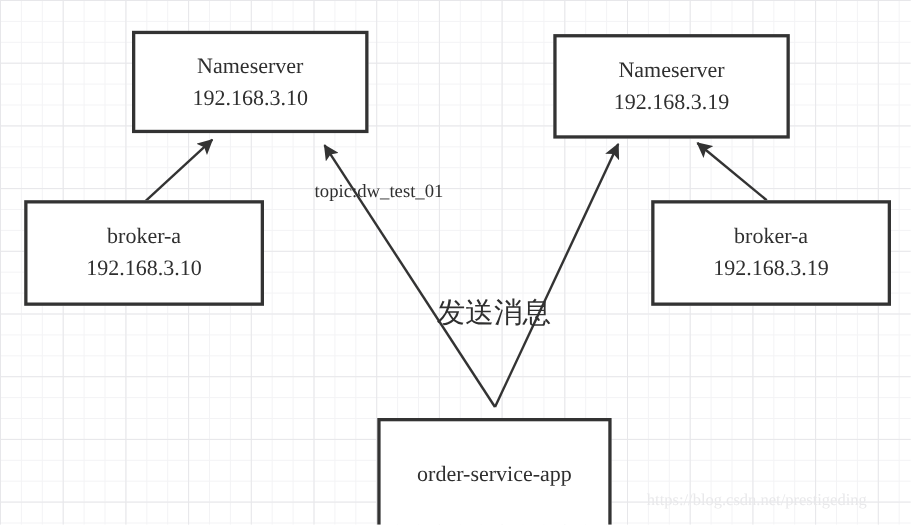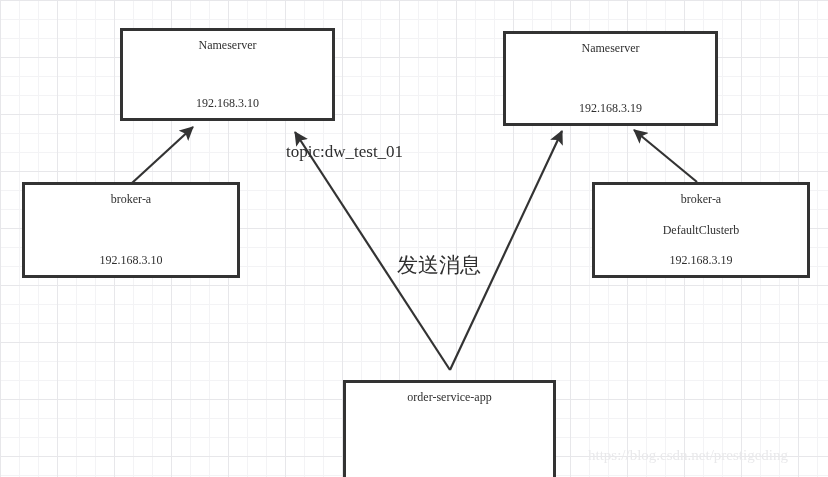--- a/index.html
+++ b/index.html
@@ -24,40 +24,40 @@
     pointer-events: none;
   }
   .node {
     position: absolute;
     box-sizing: border-box;
     background: #ffffff;
     border: 3px solid #333333;
     display: flex;
     flex-direction: column;
     align-items: center;
-    justify-content: space-between;
+    justify-content: center;
     text-align: center;
     color: #2f2f2f;
-    font-size: 12px;
+    font-size: 20px;
     line-height: 29px;
   }
   .node-ns-left   { left: 120px; top: 28px;  width: 215px; height: 93px; }
   .node-ns-right  { left: 503px; top: 31px;  width: 215px; height: 95px; }
   .node-broker-left  { left: 22px;  top: 182px; width: 218px; height: 96px; }
   .node-broker-right { left: 592px; top: 182px; width: 218px; height: 96px; }
   .node-order     { left: 343px; top: 380px; width: 213px; height: 103px; }
   .edge-label {
     position: absolute;
     color: #2f2f2f;
     font-size: 17px;
     white-space: nowrap;
   }
-  .label-topic1 { left: 286px; top: 142px; }
+  .label-topic1 { left: 286px; top: 164px; }
   .label-topic2 { left: 427px; top: 204px; }
-  .label-send   { left: 397px; top: 251px; font-size: 21px; }
+  .label-send   { left: 397px; top: 267px; font-size: 26px; }
   .watermark {
     position: absolute;
     left: 588px; top: 447px;
     font-family: Liberation Serif, serif;
     font-size: 15px;
     color: #e9e9eb;
     white-space: nowrap;
   }
 </style>
 </head>
@@ -87,21 +87,20 @@
     <span>192.168.3.19</span>
   </div>
 
   <div class="node node-broker-left">
     <span>broker-a</span>
     <span>192.168.3.10</span>
   </div>
 
   <div class="node node-broker-right">
     <span>broker-a</span>
-    <span>DefaultClusterb</span>
     <span>192.168.3.19</span>
   </div>
 
   <div class="node node-order">
     <span>order-service-app</span>
   </div>
 
   <div class="edge-label label-topic1">topic:dw_test_01</div>
   <div class="edge-label label-send">发送消息</div>
 

